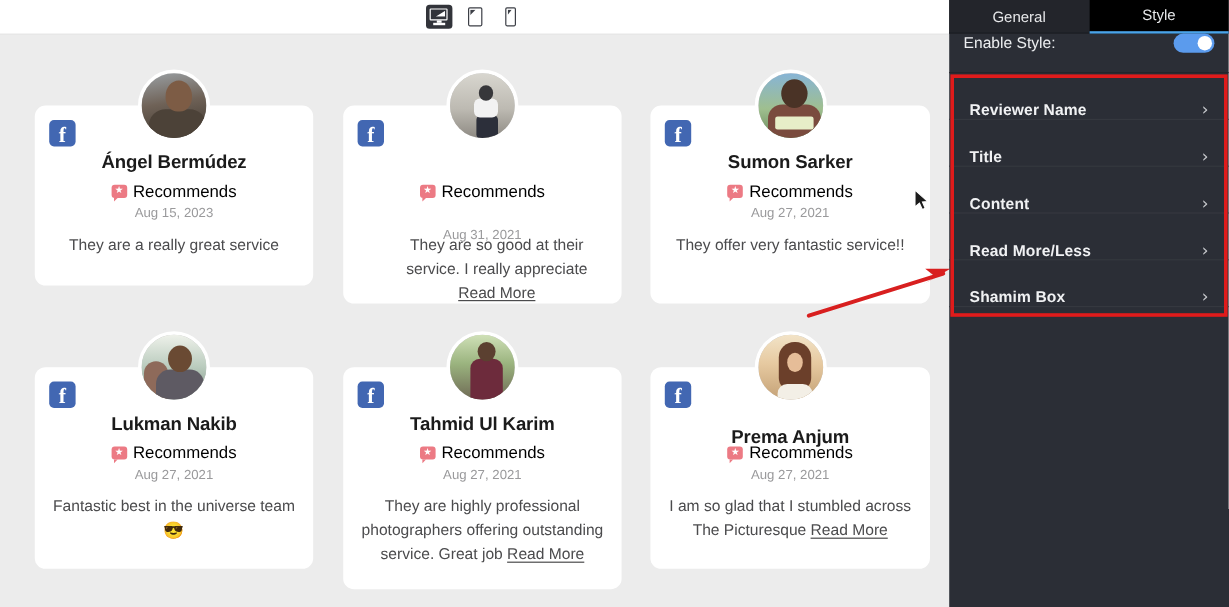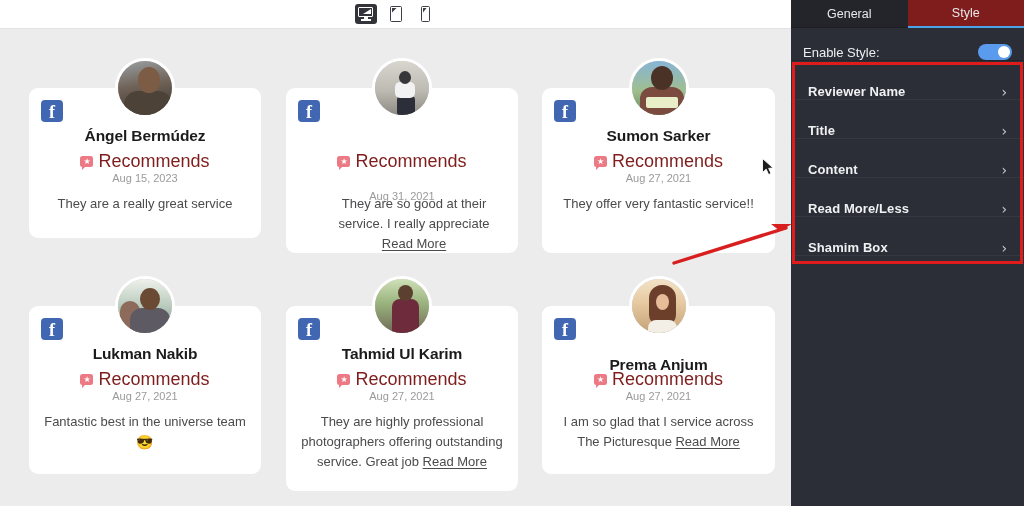--- a/index.html
+++ b/index.html
@@ -122,21 +122,21 @@
   .rec-badge:after {
     content:""; position:absolute; left:2px; bottom:-3px;
     width:0; height:0;
     border-left: 3px solid #ec7a84;
     border-bottom: 3.5px solid transparent;
   }
   .rec-badge .star {
     color:#ffffff; font-size:8px; line-height:8px;
   }
   .rec-text {
-    font-size: 18px; color: #7f1d1d;
+    font-size: 14px; color: #000000;
   }
   .card .date {
     position: absolute; left: 0; right: 0;
     text-align: center;
     font-size: 11px; color: #9a9a9c;
   }
   .card .content {
     position: absolute; left: 14px; right: 14px;
     text-align: center;
     font-size: 13px; color: #4b4b4d;
@@ -196,28 +196,28 @@
     display: flex; height: 28px; width: 100%;
   }
   .tab {
     flex: 1 1 50%;
     display: flex; align-items: center; justify-content: center;
     font-size: 12.5px; color: #e7e8ea;
     background: #23252b;
     box-sizing: border-box;
   }
   .tab.active {
-    background: #7f1d1d;
+    background: #000000;
     border-bottom: 2px solid #4aa3e8;
   }
   .tab.inactive { border-bottom: 1px solid #1c1e23; }
 
   #enable-style-row {
     height: 32px;
-    display: flex; align-items: flex-end;
+    display: flex; align-items: flex-start;
     padding: 0 12px;
     justify-content: space-between;
     border-bottom: 1px solid #23252b;
   }
   #enable-style-row .lbl { font-size: 13px; color: #eceef0; }
   .toggle {
     width: 34px; height: 16px; border-radius: 9px;
     background: #5b9bed; position: relative;
   }
   .toggle .knob {
@@ -391,21 +391,21 @@
     </div>
     <div class="name" style="top:50px;">Prema Anjum</div>
     <div class="rec-row" style="top:63px;">
       <span class="rec-badge">
           <span class="star">★</span>
         </span>
       <span class="rec-text">Recommends</span>
     </div>
     <div class="date" style="top:84px;">Aug 27, 2021</div>
     <div class="content" style="top:106px;">
-      <span>I am so glad that I service across The Picturesque </span><a class="rm" href="#">Read More</a>
+      <span>I am so glad that I stumbled across The Picturesque </span><a class="rm" href="#">Read More</a>
     </div>
   </div>
 
   <svg id="mouse-cursor" viewBox="0 0 12 18">
     <path d="M0.5 0.5 L0.5 14.5 L4.2 11.2 L6.6 16.6 L9.0 15.5 L6.7 10.3 L11.2 10.0 Z" fill="#1c1c1c" stroke="#ffffff" stroke-width="0.9"></path>
   </svg>
 </div>
 
 <svg id="annot-arrow" viewBox="0 0 130 55">
   <path d="M6 48 L118 13" stroke="#d81f1f" stroke-width="3.4" stroke-linecap="round" fill="none"></path>

